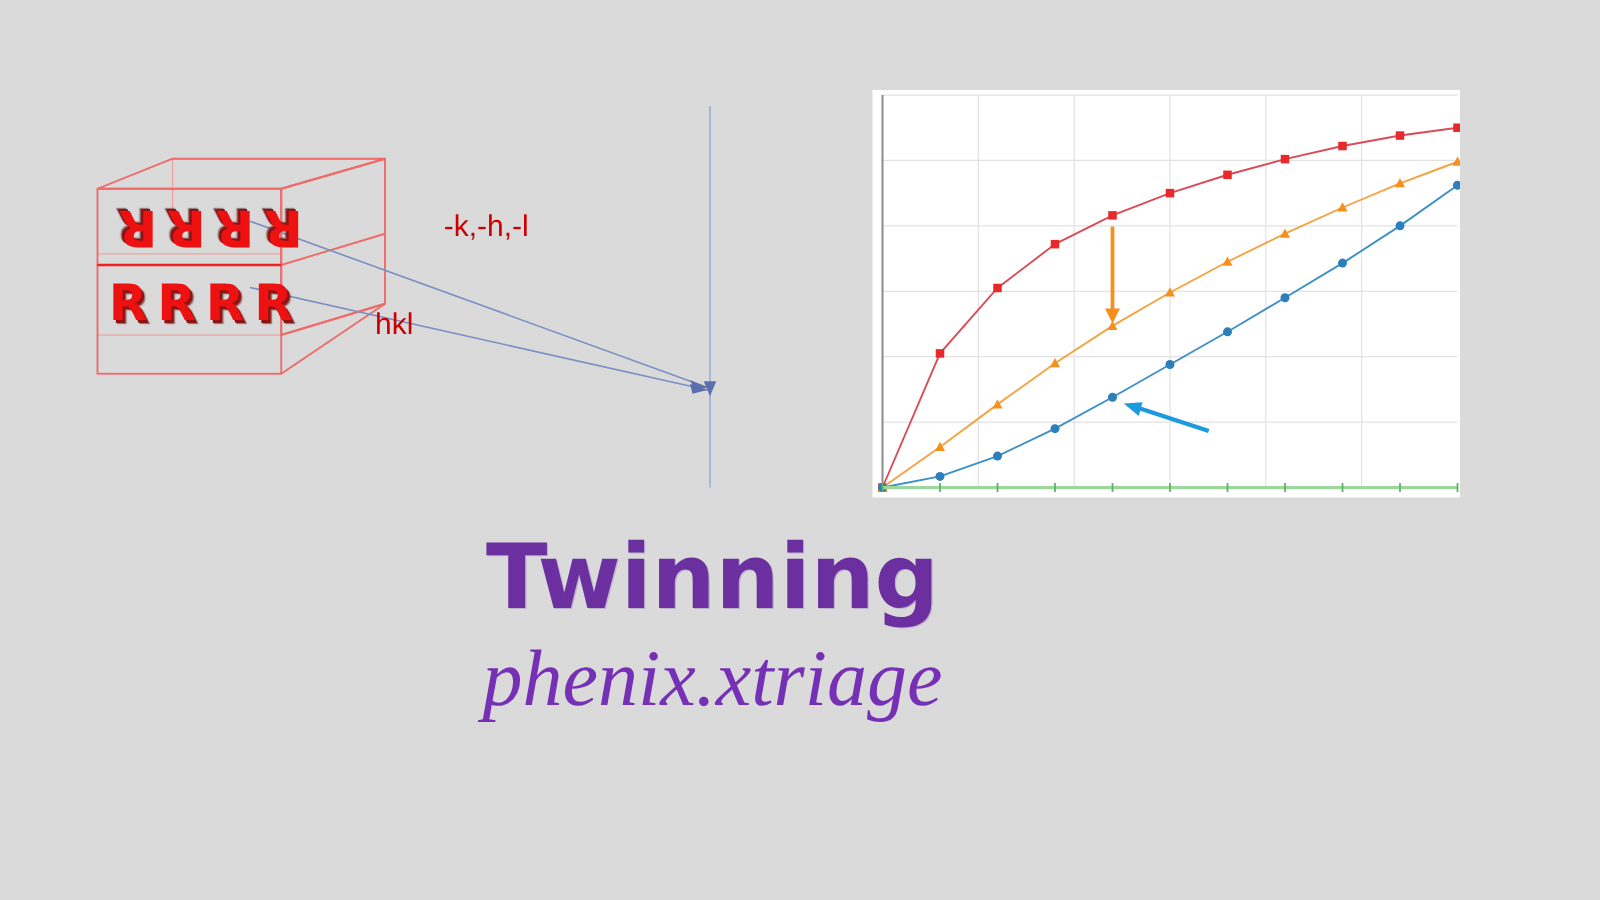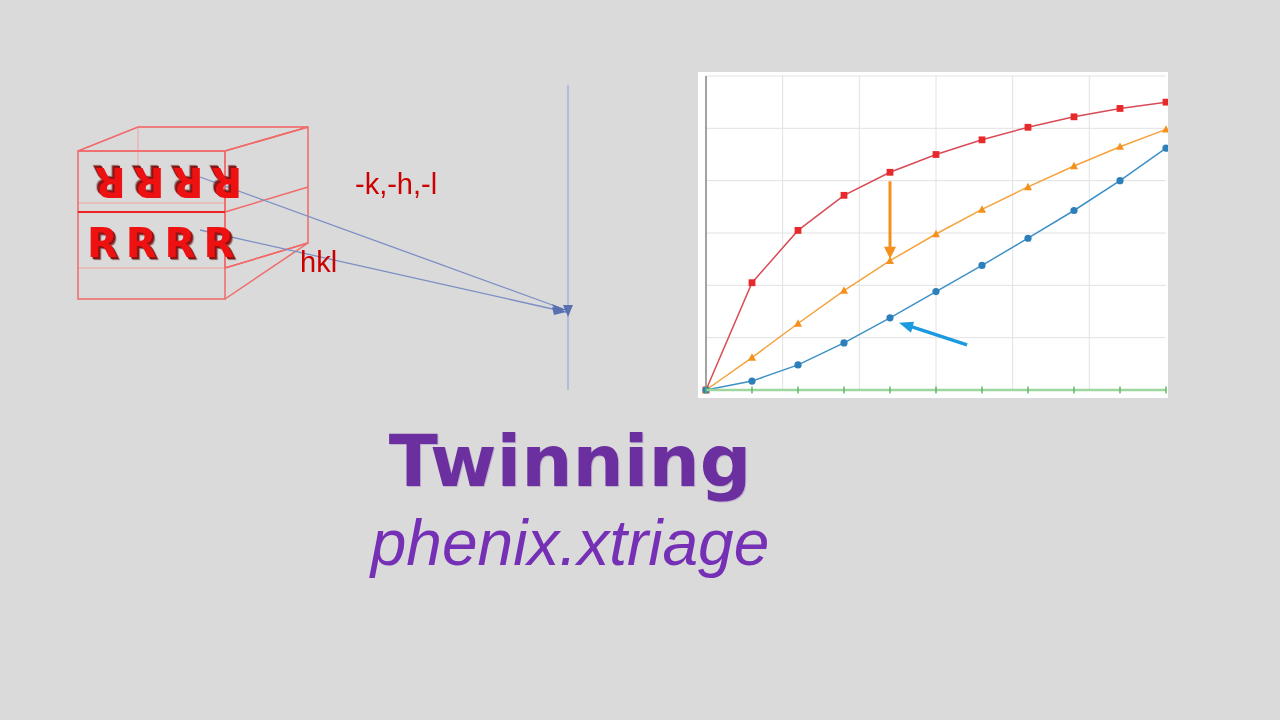--- a/index.html
+++ b/index.html
@@ -56,21 +56,21 @@
   }
   #letters-bottom {
     left: 27px;
     top: 98px;
   }
 
   .axis-label {
     position: absolute;
     font-family: "Liberation Sans", sans-serif;
     color: #cc0000;
-    font-size: 29px;
+    font-size: 24px;
     line-height: 1;
     white-space: nowrap;
     user-select: none;
   }
   #label-nknhnl { left: 295px; top: 45px; }
   #label-hkl    { left: 240px; top: 123px; }
 
   
   #chart-panel {
     position: absolute;
@@ -104,21 +104,21 @@
     font-family: "DejaVu Sans", sans-serif;
     font-weight: bold;
     font-size: 72px;
     line-height: 1.02;
     color: #6b2fa0;
     text-shadow: 1px 1px 0 rgba(110,60,160,0.25);
     margin: 0;
     user-select: none;
   }
   #sub-title {
-    font-family: Liberation Sans, sans-serif;
+    font-family: Liberation Serif, serif;
     font-style: italic;
     font-size: 64px;
     line-height: 1.1;
     color: #7530b5;
     margin: 10px 0 0 0;
     user-select: none;
   }
 </style>
 </head>
 <body>

